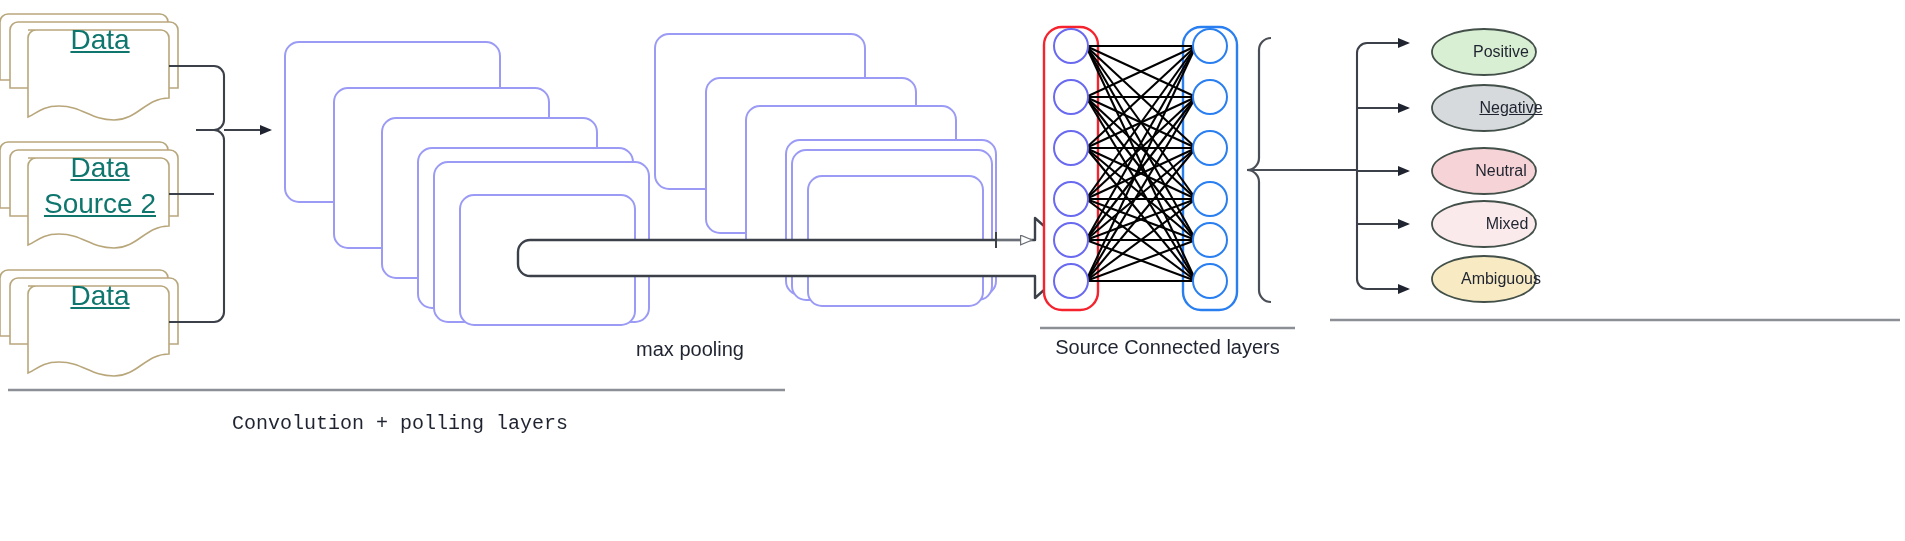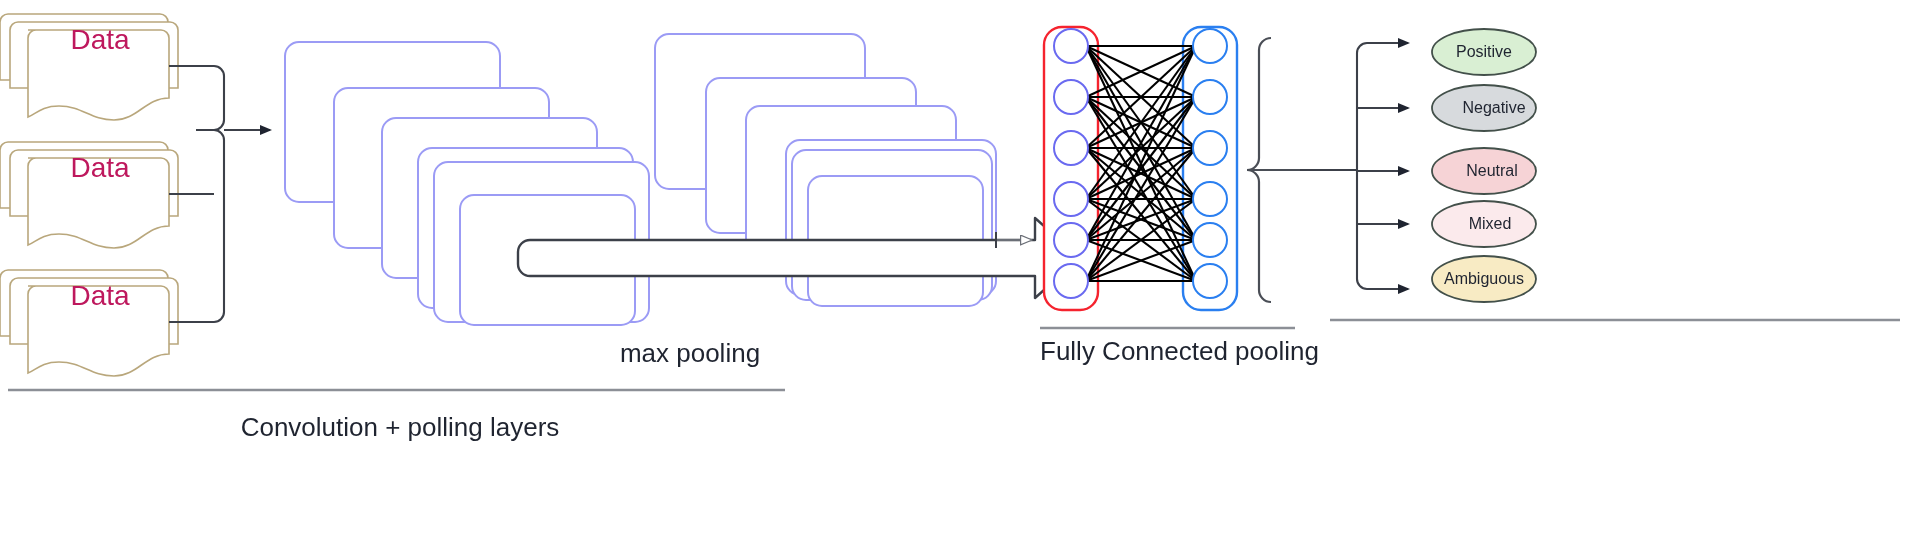--- a/index.html
+++ b/index.html
@@ -7,39 +7,41 @@
     width:1905px;height:541px;
     font-family:"Liberation Sans", sans-serif;
     overflow:hidden;
     position:relative;
   }
   #stage{position:absolute;left:0;top:0;width:1905px;height:541px;}
   #stage svg{position:absolute;left:0;top:0;}
   .doc-label{
     position:absolute;
     text-align:center;
-    color:#be185d;
+    color:#0f766e;
     font-size:28px;
     line-height:36px;
     white-space:nowrap;
+    text-decoration:underline;
   }
   .section-label{
     position:absolute;
-    font-size:26px;
+    font-size:20px;
     color:#1f2430;
     text-align:center;
     white-space:nowrap;
   }
   .ellipse-label{
     position:absolute;
     font-size:16px;
     color:#1f2430;
     text-align:center;
     white-space:nowrap;
     pointer-events:none;
+    padding-left:17px;
   }
 </style>
 </head>
 <body>
 
 <div id="stage">
 
   <svg width="1905" height="541" viewBox="0 0 1905 541" xmlns="http://www.w3.org/2000/svg">
 
     <defs>
@@ -199,32 +201,33 @@
     <line x1="1040" y1="328" x2="1295" y2="328" stroke="#8c8f96" stroke-width="2.4"></line>
     <line x1="1330" y1="320" x2="1900" y2="320" stroke="#8c8f96" stroke-width="2.4"></line>
   </svg>
 
   <div class="doc-label" style="left:30px;top:22px;width:140px;">
     <div>Data</div>
   </div>
 
   <div class="doc-label" style="left:30px;top:150px;width:140px;">
     <div>Data</div>
+    <div>Source 2</div>
   </div>
 
   <div class="doc-label" style="left:30px;top:278px;width:140px;">
     <div>Data</div>
   </div>
 
   <div class="ellipse-label" style="left:1432px;top:43px;width:104px;">Positive</div>
-  <div class="ellipse-label" style="left:1432px;top:99px;width:124px;">Negative</div>
-  <div class="ellipse-label" style="left:1432px;top:162px;width:104px;margin-left:8px;">Neutral</div>
+  <div class="ellipse-label" style="left:1432px;top:99px;width:124px;text-decoration:underline;">Negative</div>
+  <div class="ellipse-label" style="left:1432px;top:162px;width:104px;">Neutral</div>
   <div class="ellipse-label" style="left:1432px;top:215px;width:116px;">Mixed</div>
   <div class="ellipse-label" style="left:1432px;top:270px;width:104px;">Ambiguous</div>
 
   <div class="section-label" style="left:560px;top:338px;width:260px;">max pooling</div>
 
-  <div class="section-label" style="left:150px;top:412px;width:500px;">Convolution + polling layers</div>
-
-  <div class="section-label" style="left:1040px;top:336px;width:255px;">Fully Connected pooling</div>
+  <div class="section-label" style="left:150px;top:412px;width:500px;font-family:Liberation Mono, monospace;">Convolution + polling layers</div>
+
+  <div class="section-label" style="left:1040px;top:336px;width:255px;">Source Connected layers</div>
 
 
 </div>
 
 </body></html>

